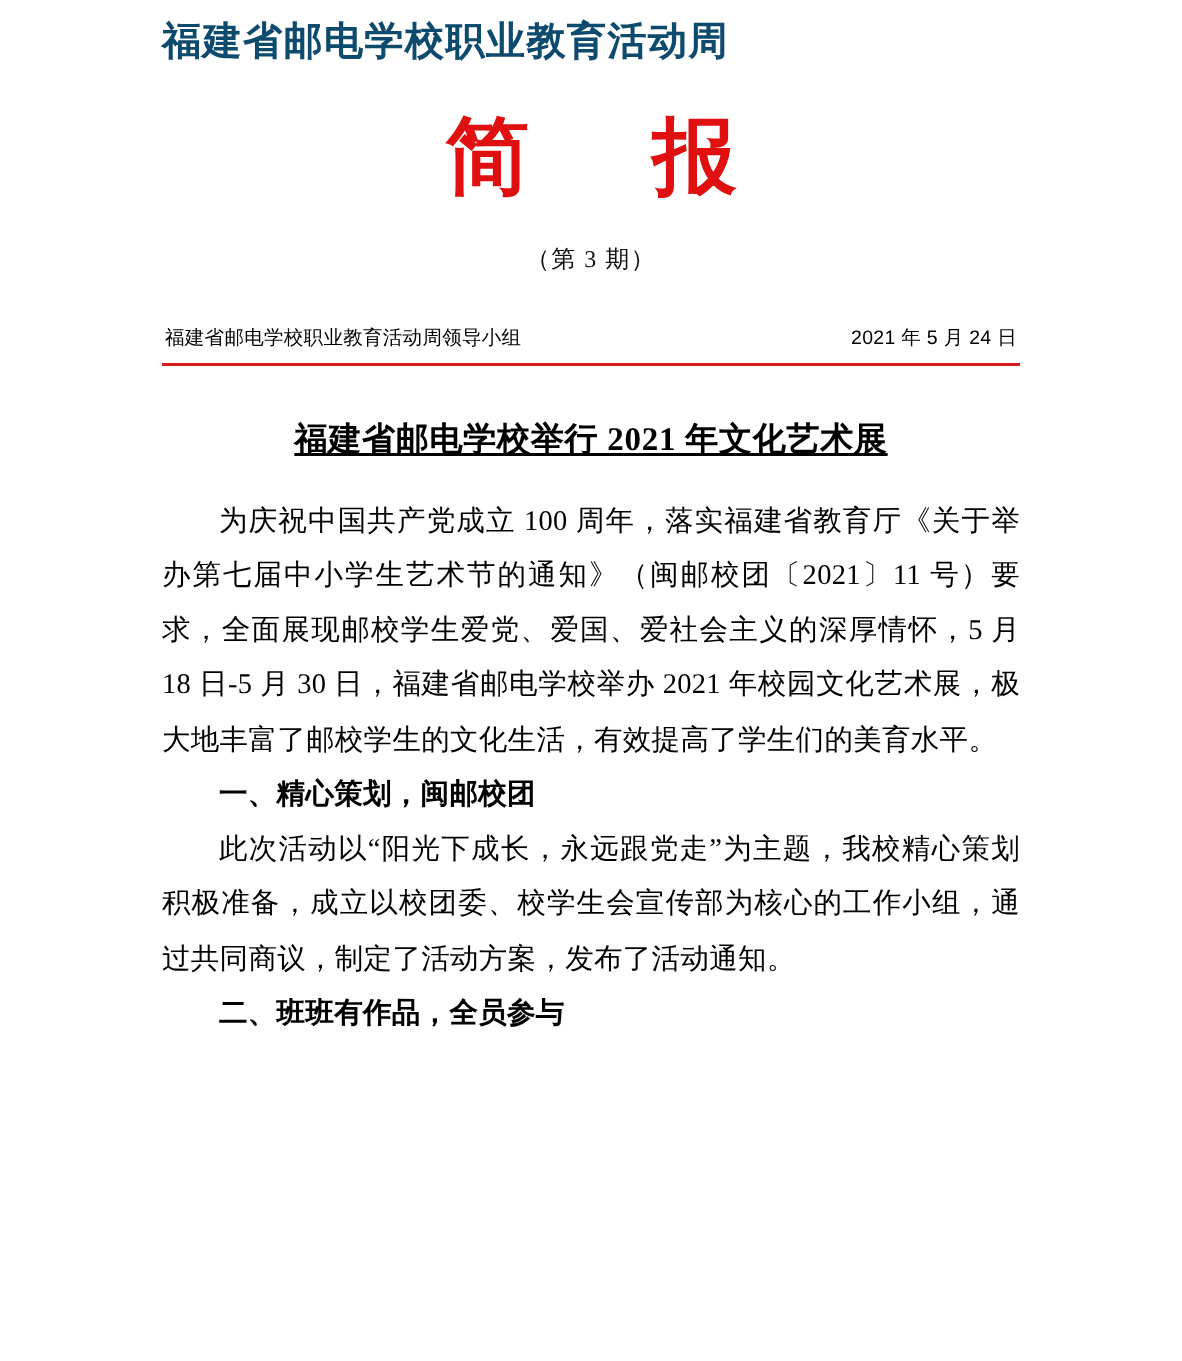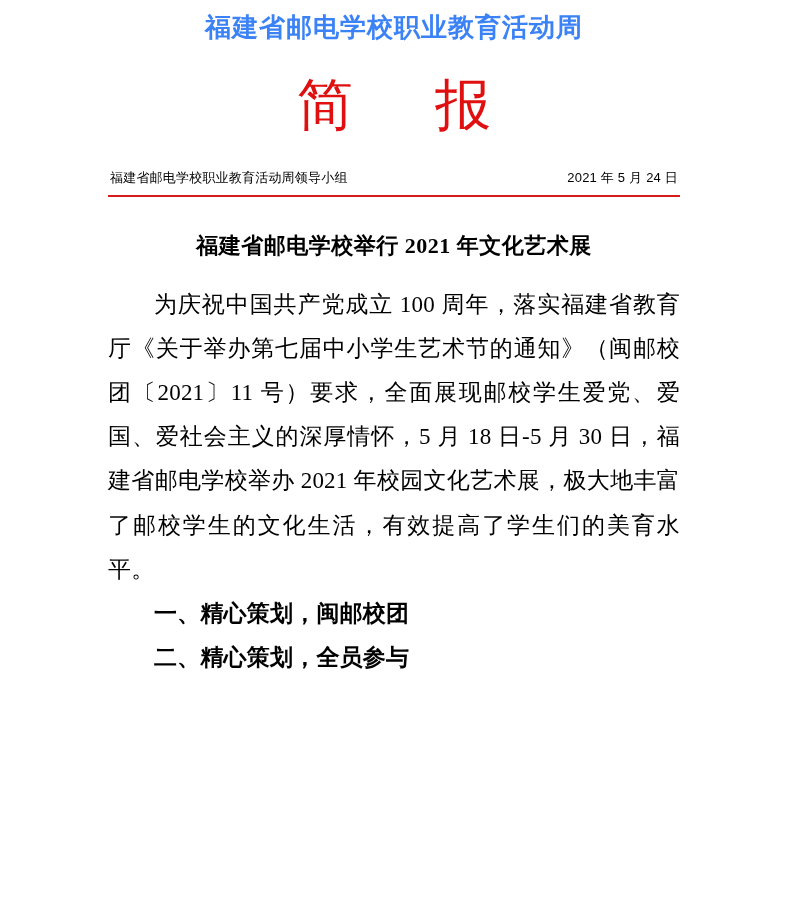--- a/index.html
+++ b/index.html
@@ -15,33 +15,32 @@
     overflow: hidden;
   }
   .page {
     position: relative;
     width: 788px;
     height: 907px;
     box-sizing: border-box;
     padding: 0 108px;
   }
   .masthead {
-    text-align: center;
-    color: #3b82f6;
+    color: #0c4a6e;
     font-weight: bold;
     font-size: 26px;
     letter-spacing: 1px;
     margin-top: 12px;
     line-height: 1.2;
     font-family: "Liberation Serif", "DejaVu Serif", serif;
   }
   .bulletin-title {
     text-align: center;
     color: #e01010;
-    font-weight: normal;
+    font-weight: bold;
     font-size: 56px;
     letter-spacing: 34px;
     text-indent: 34px;
     margin-top: 32px;
     line-height: 1.1;
   }
   .issue {
     text-align: center;
     font-size: 16px;
     color: #111111;
@@ -69,24 +68,25 @@
     height: 2px;
     background: #d81a1a;
     margin-top: 2px;
   }
   .article-title {
     text-align: center;
     font-weight: bold;
     font-size: 22px;
     margin-top: 34px;
     letter-spacing: 0.5px;
+    text-decoration: underline;
   }
   .body-text {
     margin-top: 22px;
-    font-size: 23px;
+    font-size: 19px;
     line-height: 1.92;
     text-align: justify;
     letter-spacing: 0.2px;
   }
   .para {
     text-indent: 2em;
     margin: 0;
   }
   .subhead {
     text-indent: 2em;
@@ -96,28 +96,30 @@
 </style>
 </head>
 <body>
 
 <div class="page">
 
   <div class="masthead">福建省邮电学校职业教育活动周</div>
 
   <div class="bulletin-title">简 报</div>
 
+  <div class="issue">（第 3 期）</div>
 
   <div class="meta-row">
     <div class="meta-left">福建省邮电学校职业教育活动周领导小组</div>
     <div class="meta-right">2021 年 5 月 24 日</div>
   </div>
   <div class="rule"></div>
 
   <div class="article-title">福建省邮电学校举行 2021 年文化艺术展</div>
 
   <div class="body-text">
     <p class="para">为庆祝中国共产党成立 100 周年，落实福建省教育厅《关于举办第七届中小学生艺术节的通知》（闽邮校团〔2021〕11 号）要求，全面展现邮校学生爱党、爱国、爱社会主义的深厚情怀，5 月 18 日-5 月 30 日，福建省邮电学校举办 2021 年校园文化艺术展，极大地丰富了邮校学生的文化生活，有效提高了学生们的美育水平。</p>
     <p class="subhead">一、精心策划，闽邮校团</p>
-    <p class="subhead">二、精心策划，全员参与</p>
+    <p class="para">此次活动以“阳光下成长，永远跟党走”为主题，我校精心策划积极准备，成立以校团委、校学生会宣传部为核心的工作小组，通过共同商议，制定了活动方案，发布了活动通知。</p>
+    <p class="subhead">二、班班有作品，全员参与</p>
   </div>
 
 </div>
 
 </body></html>

